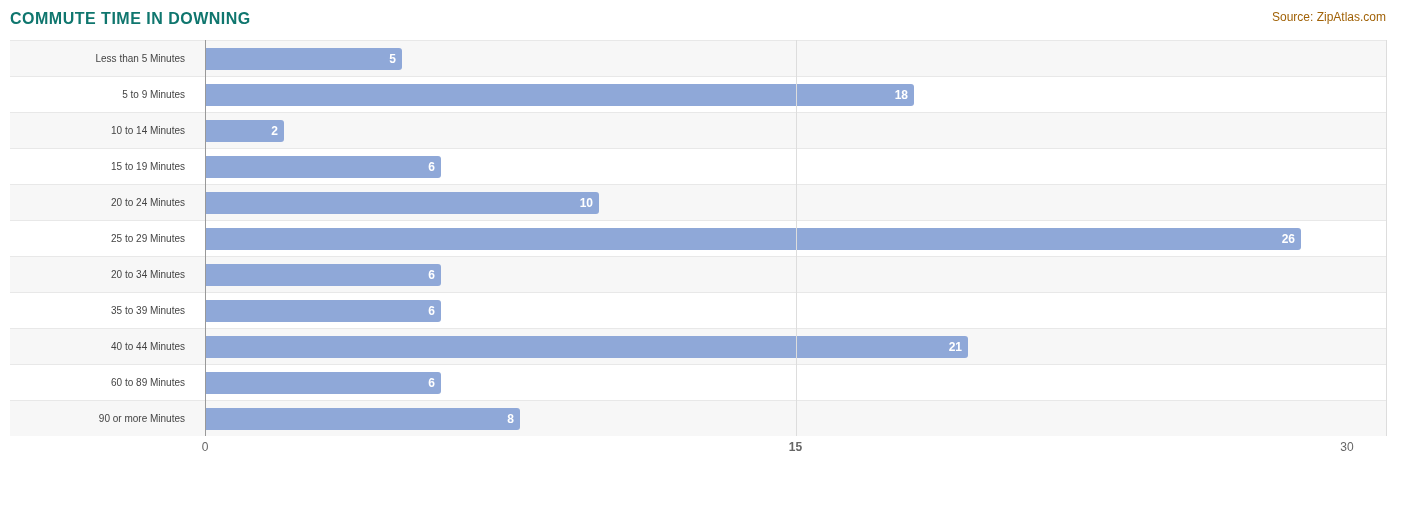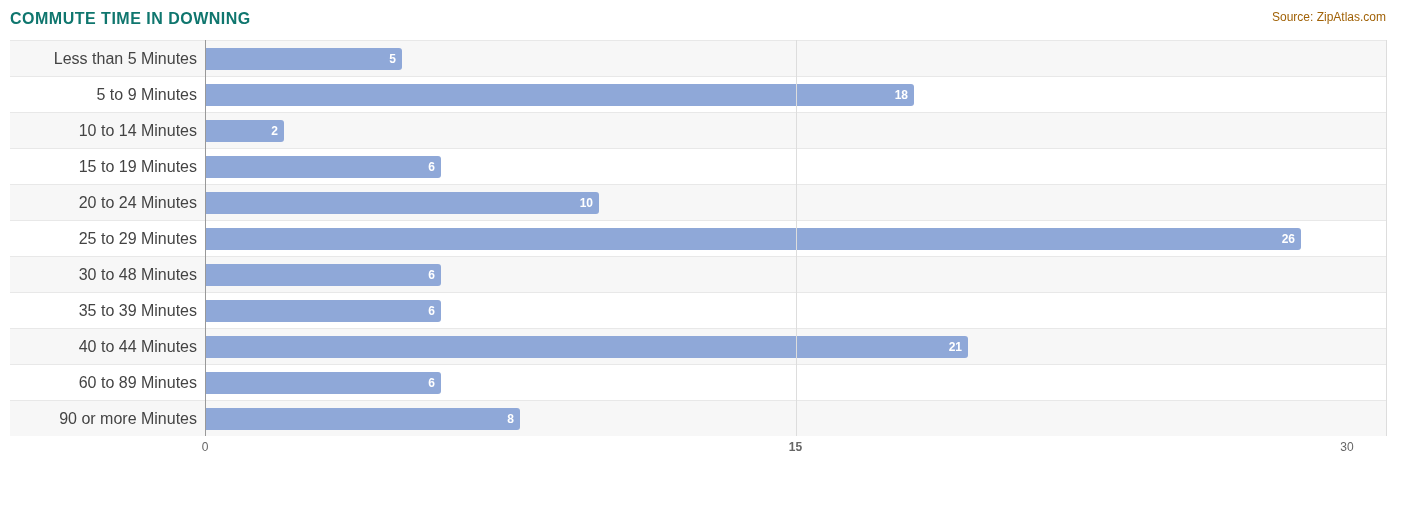--- a/index.html
+++ b/index.html
@@ -46,22 +46,22 @@
     .bar-row:nth-child(odd) {
       background: #f7f7f7;
     }
     .bar-row:nth-child(even) {
       background: #fff;
     }
     .label-area {
       width: 195px;
       min-width: 195px;
       text-align: right;
-      padding-right: 8px;
-      font-size: 16px;
+      padding-right: 20px;
+      font-size: 10px;
       color: #444;
     }
     .bar-area {
       flex: 1;
       position: relative;
       height: 22px;
       display: flex;
       align-items: center;
     }
     .bar {
@@ -154,21 +154,21 @@
       </div>
       <div class="bar-row">
         <div class="label-area">25 to 29 Minutes</div>
         <div class="bar-area" style="position: relative;">
           <div class="bar" style="width: 1096px;">
             <span class="bar-value">26</span>
           </div>
         </div>
       </div>
       <div class="bar-row">
-        <div class="label-area">30 to 48 Minutes</div>
+        <div class="label-area">20 to 34 Minutes</div>
         <div class="bar-area" style="position: relative;">
           <div class="bar" style="width: 236px;">
             <span class="bar-value">6</span>
           </div>
         </div>
       </div>
       <div class="bar-row">
         <div class="label-area">35 to 39 Minutes</div>
         <div class="bar-area" style="position: relative;">
           <div class="bar" style="width: 236px;">

